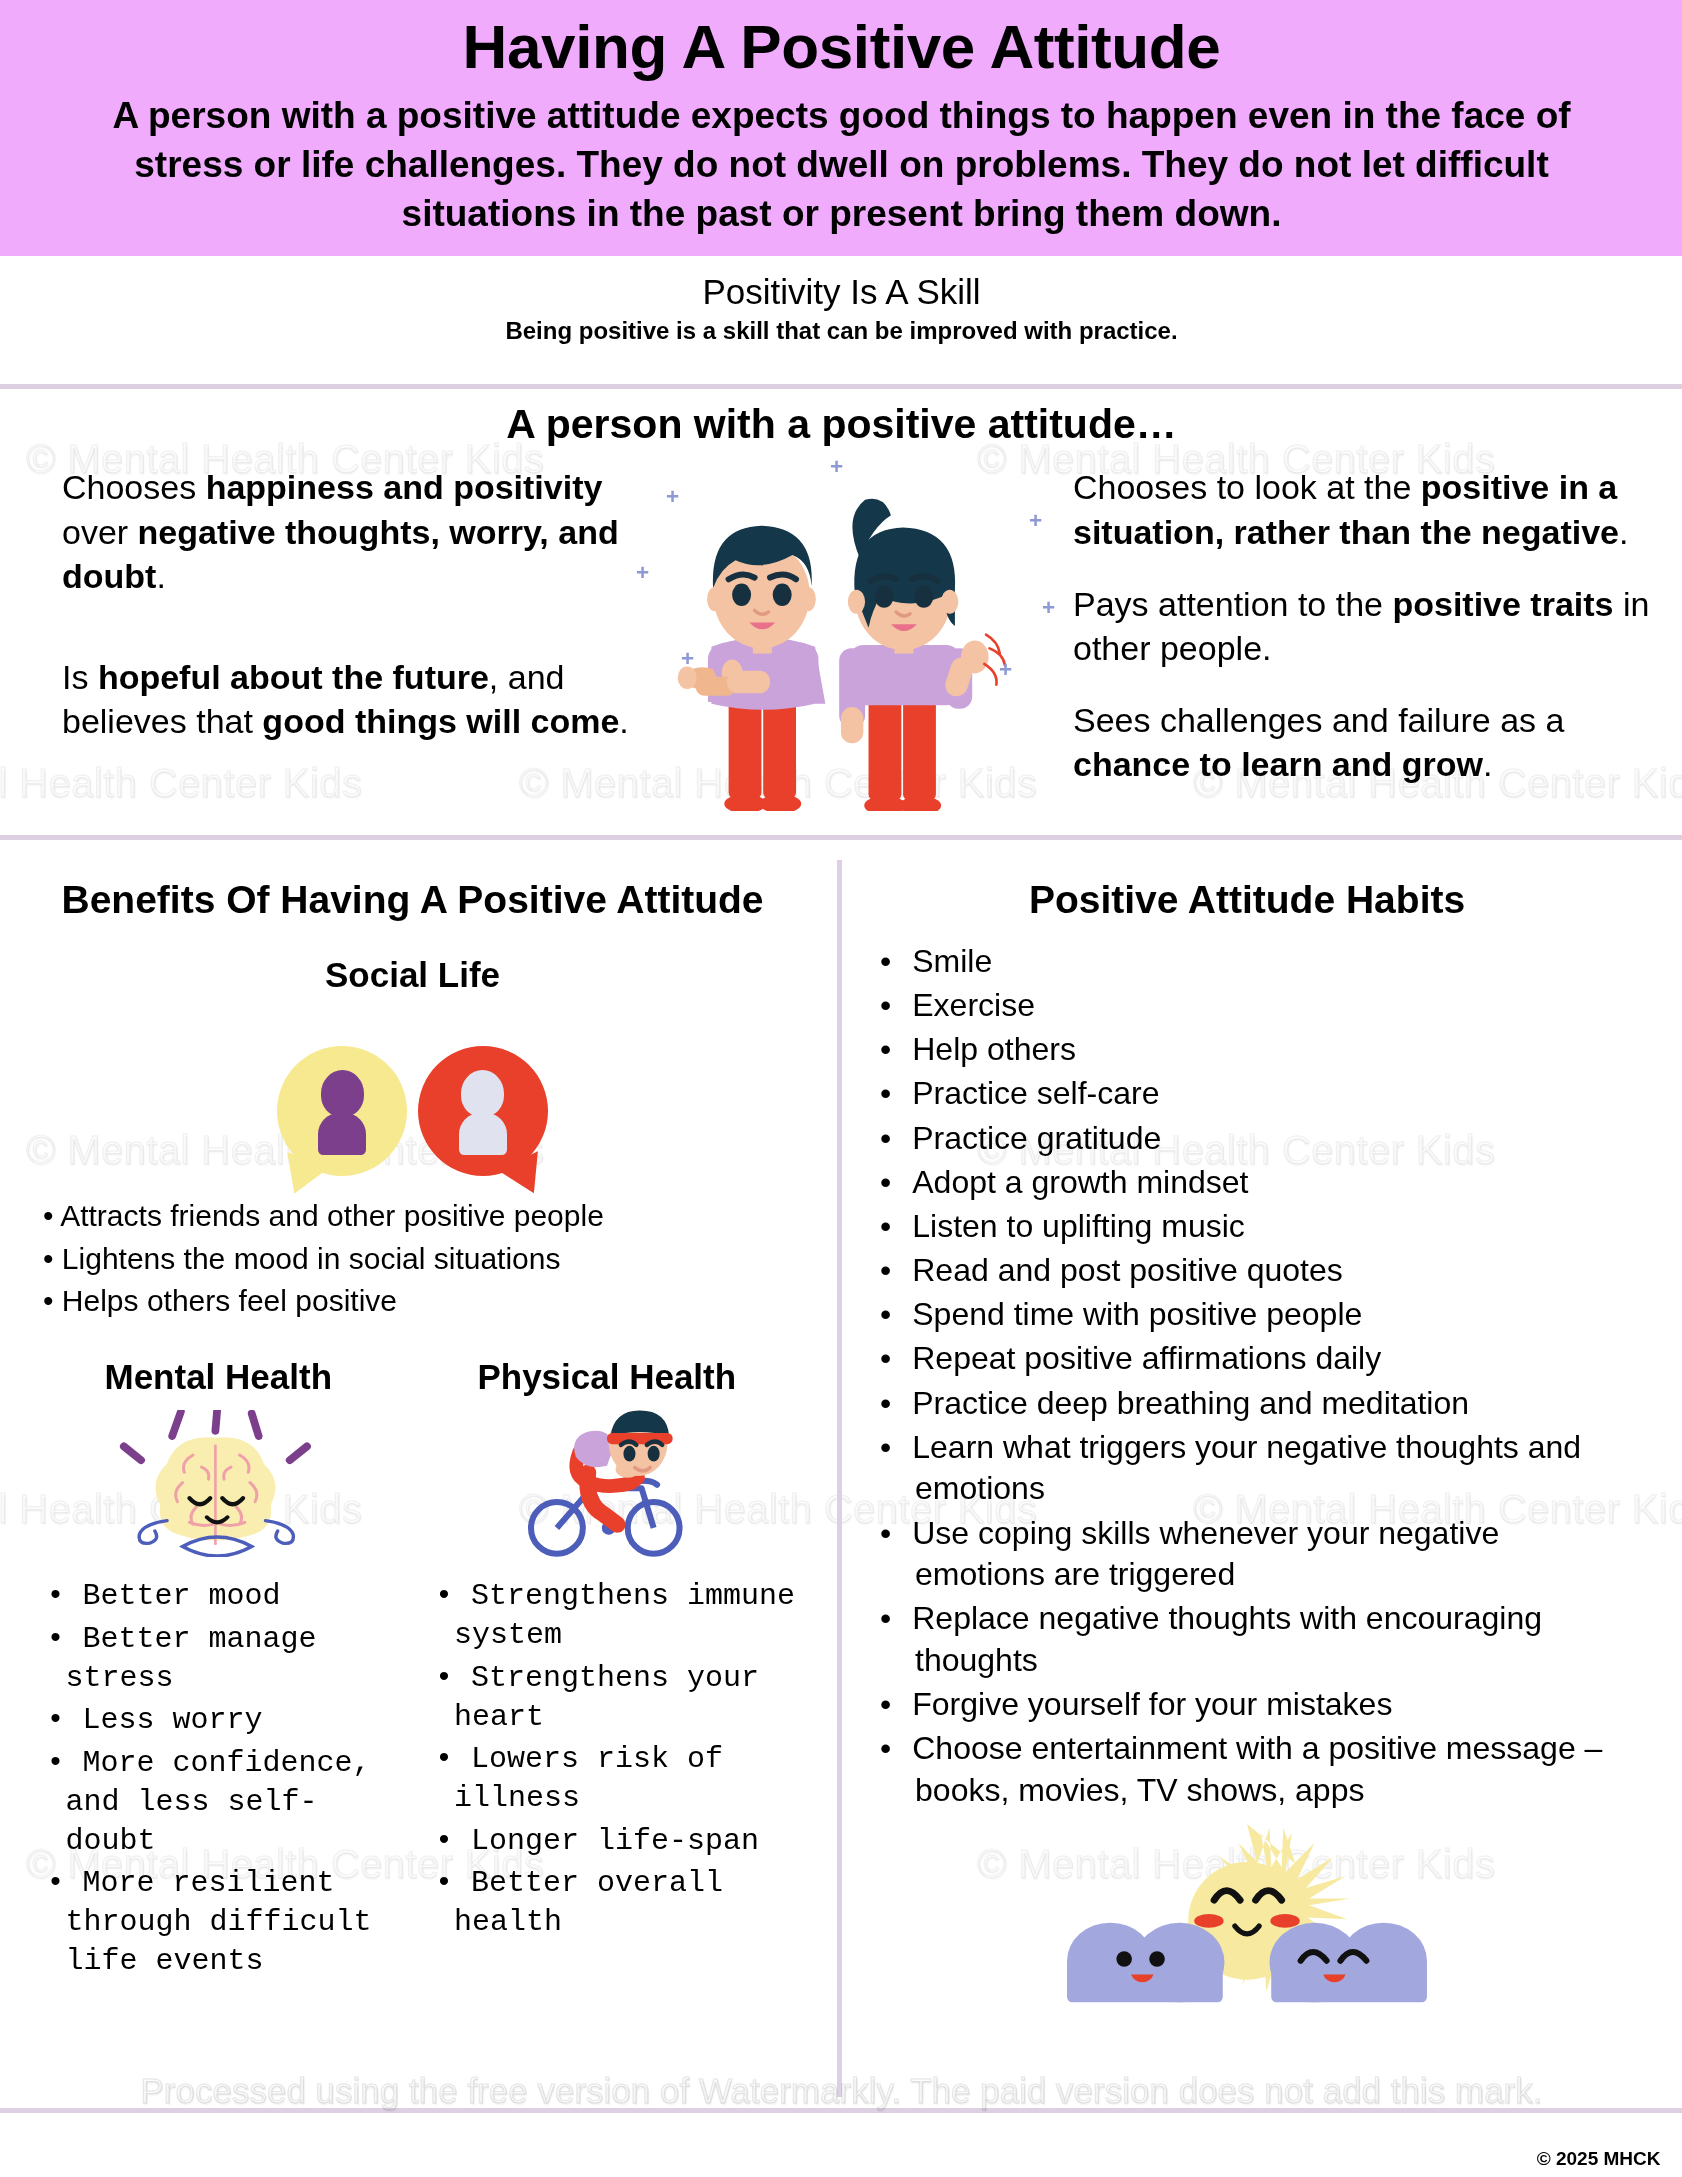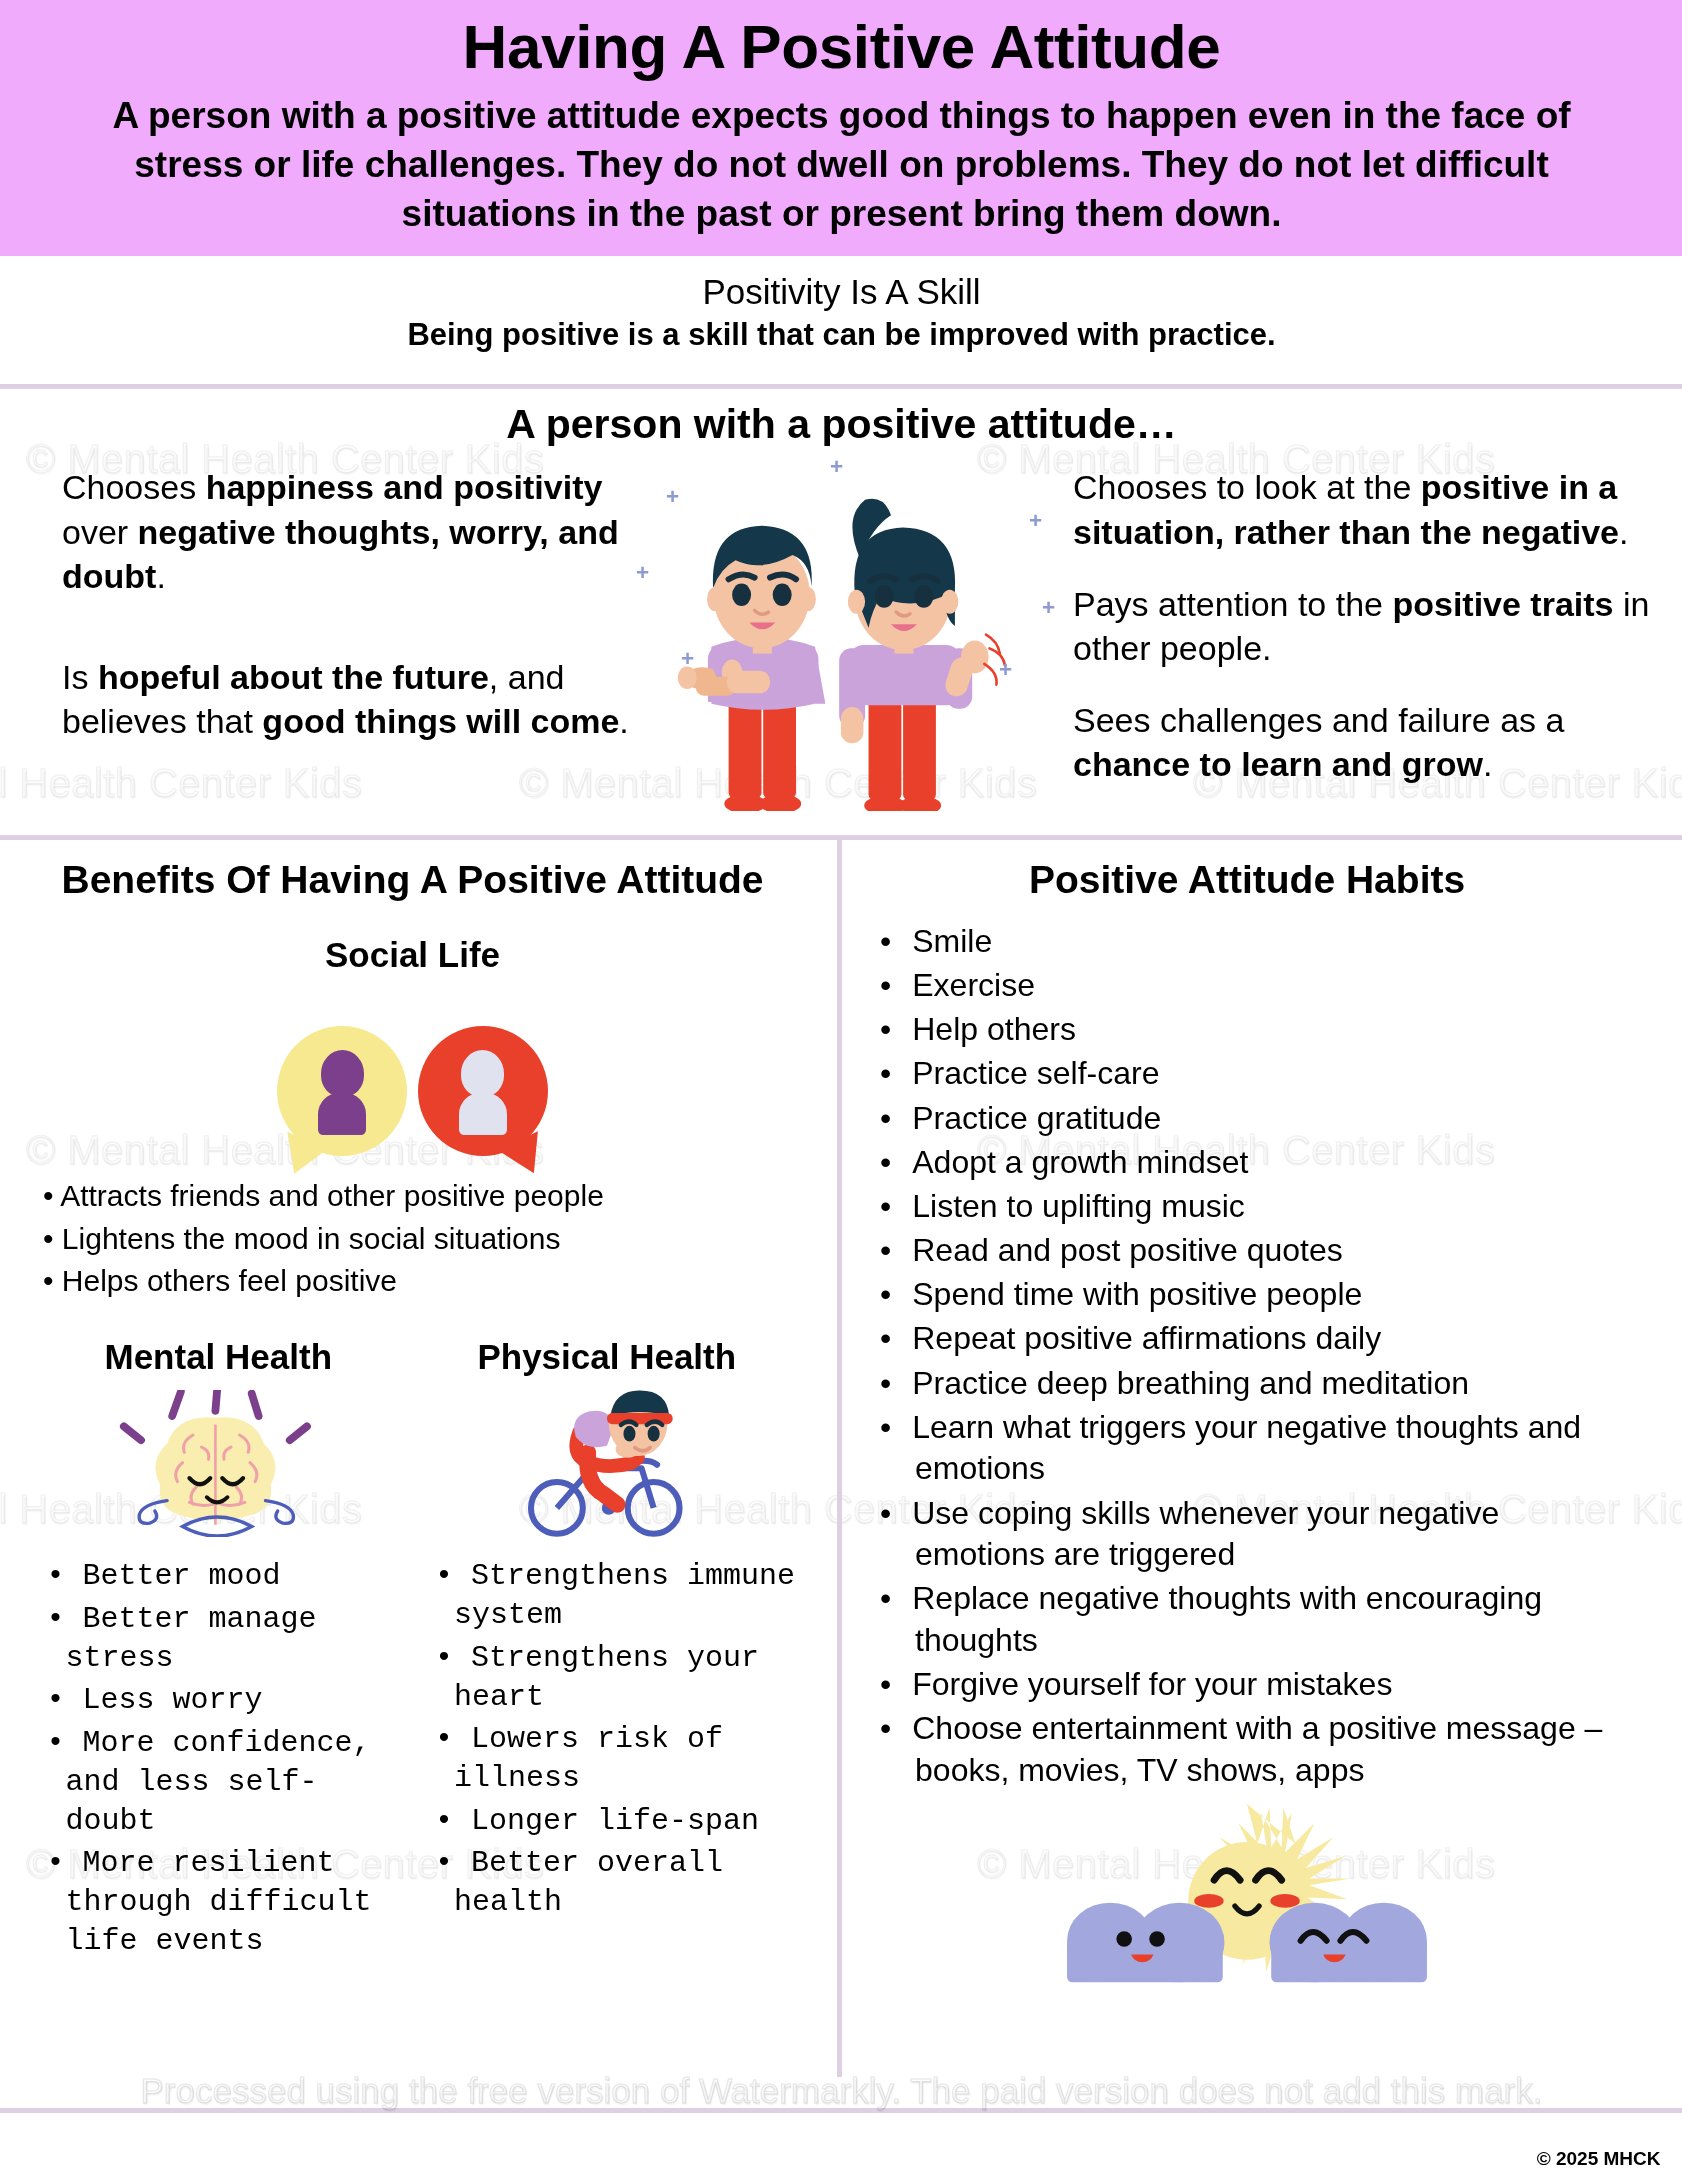--- a/index.html
+++ b/index.html
@@ -67,21 +67,21 @@
     position: relative;
     width: 1683px;
     height: 128px;
     background: #ffffff;
     text-align: center;
     padding-top: 14px;
     z-index: 10;
     border-radius: 10px;
   }
   .skill-title { font-size: 35px; font-weight: 400; line-height: 1.28; }
-  .skill-sub   { font-size: 31px; font-weight: 700; line-height: 1.3; }
+  .skill-sub   { font-size: 24px; font-weight: 700; line-height: 1.3; }
 
   .hrule {
     width: 1683px;
     height: 5.2px;
     background: #ddd0e2;
     position: relative;
     z-index: 10;
   }
 
   
@@ -125,20 +125,21 @@
     line-height: 1;
   }
 
   
   .lower {
     position: relative;
     display: flex;
     width: 1659px;
     height: 1237px;
     z-index: 10;
+    margin-top: 20px;
   }
   .vrule {
     position: absolute;
     left: 837px;
     top: 0;
     width: 5.2px;
     height: 1237px;
     background: #ddd0e2;
     z-index: 11;
   }

